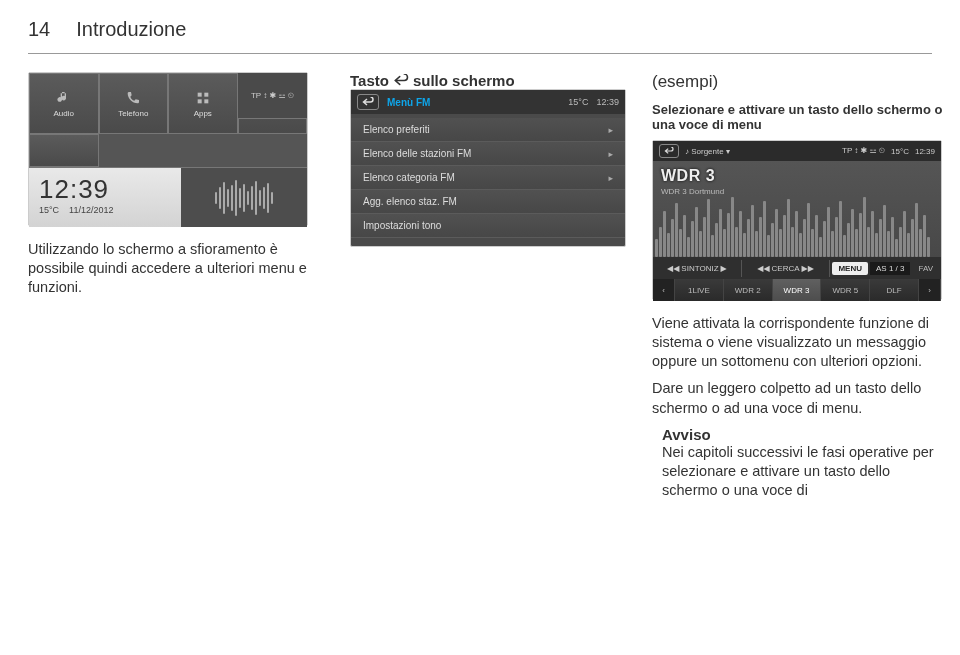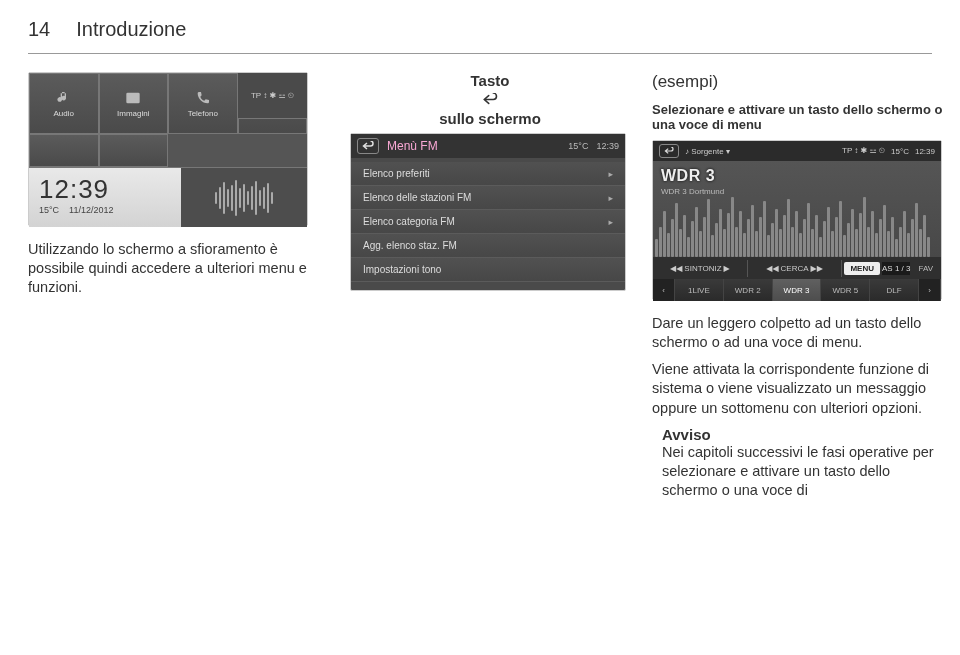--- a/index.html
+++ b/index.html
@@ -25,21 +25,21 @@
     .columns {
       display: flex;
       gap: 22px;
     }
     .col { flex: 1; }
     .col1 { flex: 0 0 300px; }
     .col2 { flex: 0 0 280px; }
     .col3 { flex: 0 0 292px; }
 
     
-    .section-bold { font-weight: bold; font-size: 15px; margin-bottom: 6px; display: flex; align-items: center; gap: 4px; flex-direction: column; }
+    .section-bold { font-weight: bold; font-size: 15px; display: flex; align-items: center; gap: 4px; }
     .h2-blk { font-size: 17px; color: #333; margin-bottom: 2px; }
     .sub-bold { color: #333; font-weight: bold; font-size: 13px; margin-top: 8px; margin-bottom: 8px; }
     p { font-size: 14.5px; line-height: 1.32; color: #333; margin-bottom: 8px; }
     .avviso-title { font-weight: bold; font-size: 15px; margin-top: 8px; margin-left: 10px; }
     .avviso-body { margin-left: 10px; }
 
     
     .back-icon-inline {
       display: inline-block; vertical-align: -1px;
     }
@@ -73,21 +73,21 @@
     .wave { display: flex; gap: 2px; align-items: center; height: 40px; }
     .wave span { width: 2px; background: #aaa; border-radius: 1px; }
 
     
     .ss2 { width: 276px; height: 158px; background: #4a4a4a; }
     .ss2 .topbar {
       height: 24px; background: #333; color: #ddd; display: flex; align-items: center;
       gap: 8px; padding: 0 6px; font-size: 10px;
     }
     .ss2 .back-btn { width: 22px; height: 16px; border: 1px solid #888; border-radius: 3px; display: flex; align-items: center; justify-content: center; }
-    .ss2 .title { font-weight: normal; font-size: 12px; color: #f9a8d4; margin-right: auto; }
+    .ss2 .title { font-weight: bold; font-size: 10px; color: #0ea5e9; margin-right: auto; }
     .ss2 .stat { color: #bbb; font-size: 9px; }
     .ss2 .menu-list { padding: 4px 0; }
     .ss2 .menu-item {
       height: 24px; display: flex; align-items: center; justify-content: space-between;
       padding: 0 12px; color: #ddd; font-size: 10px;
       border-bottom: 1px solid #5b5b5b; background: linear-gradient(#515151,#474747);
     }
     .chev { color: #aaa; font-size: 9px; }
 
     
@@ -104,21 +104,21 @@
     .ss3 .station-sub { position: absolute; top: 26px; left: 8px; color: #bbb; font-size: 8px; }
     .ss3 .bigwave { position: absolute; bottom: 0; left: 0; right: 0; display: flex; gap: 1px; align-items: flex-end; height: 70px; padding: 0 2px; }
     .ss3 .bigwave span { width: 3px; background: #888; border-radius: 1px; }
     .ss3 .ctrl-row {
       height: 22px; background: #2f2f2f; display: flex; align-items: center; color: #ccc;
       font-size: 8px;
     }
     .ss3 .ctrl-row .btn { flex: 1; text-align: center; border-right: 1px solid #555; padding: 4px 0; display: flex; align-items: center; justify-content: center; gap: 2px; }
     .ss3 .ctrl-row .btn:last-child { border-right: none; }
     .ss3 .ctrl-row .menu-b { background: #eee; color: #222; font-weight: bold; border-radius: 2px; padding: 2px 6px; margin: 2px; flex: 0 0 auto; }
-    .ss3 .ctrl-row .as { background: #1a1a1a; color: #ddd; padding: 2px 0; }
+    .ss3 .ctrl-row .as { background: #1a1a1a; color: #ddd; padding: 2px 6px; }
     .ss3 .ctrl-row .fav { color: #bbb; padding: 0 8px; }
     .ss3 .preset-row {
       height: 22px; display: flex; background: #2a2a2a;
     }
     .ss3 .preset { flex: 1; display: flex; align-items: center; justify-content: center; color: #bbb; font-size: 8px; border-right: 1px solid #444; background: linear-gradient(#3a3a3a,#2a2a2a); }
     .ss3 .preset.active { background: linear-gradient(#606060,#4d4d4d); color: #fff; }
     .ss3 .preset.arrow { flex: 0 0 22px; background: #222; }
 
     svg { display: block; }
     .tiny-ico { fill: #bbb; }
@@ -136,28 +136,20 @@
 
   <div class="col col1">
 
     <div class="ss ss1">
       <div class="grid">
         <div class="cell">
           <svg width="16" height="16" viewBox="0 0 24 24">
               <path class="tiny-ico" d="M9 3v10.5A3.5 3.5 0 1 1 7 11V5h8v6.5A3.5 3.5 0 1 1 13 9V3H9z"></path>
             </svg>
           <span class="label">Audio</span>
-        </div>
-        <div class="cell">
-          <svg width="16" height="16" viewBox="0 0 24 24">
-              <rect class="tiny-ico" x="3" y="5" width="18" height="14" rx="1" fill="none" stroke="#bbb" stroke-width="2"></rect>
-              <circle cx="8" cy="10" r="1.5" fill="#bbb"></circle>
-              <path d="M4 18l5-5 3 3 4-4 4 4v2H4z" fill="#bbb"></path>
-            </svg>
-          <span class="label">Immagini</span>
         </div>
         <div class="cell">
           <svg width="16" height="16" viewBox="0 0 24 24">
               <path class="tiny-ico" d="M6 3c-1 0-2 1-2 2 0 8 7 15 15 15 1 0 2-1 2-2v-3l-5-1-2 2c-3-1-5-3-6-6l2-2-1-5H6z"></path>
             </svg>
           <span class="label">Telefono</span>
         </div>
         <div class="status">
           <span>TP ↕ ✱ ⚍ ⏲</span>
         </div>
@@ -378,19 +370,19 @@
           </div>
         <div class="preset">
             <span>DLF</span>
           </div>
         <div class="preset arrow">
             <span>›</span>
           </div>
       </div>
     </div>
 
+    <p>Viene attivata la corrispondente funzione di sistema o viene visualizzato un messaggio oppure un sottomenu con ulteriori opzioni.</p>
     <p>Dare un leggero colpetto ad un tasto dello schermo o ad una voce di menu.</p>
-    <p>Viene attivata la corrispondente funzione di sistema o viene visualizzato un messaggio oppure un sottomenu con ulteriori opzioni.</p>
     <div class="avviso-title">Avviso</div>
     <p class="avviso-body">Nei capitoli successivi le fasi operative per selezionare e attivare un tasto dello schermo o una voce di</p>
   </div>
 
 </div>
 
 </body></html>

